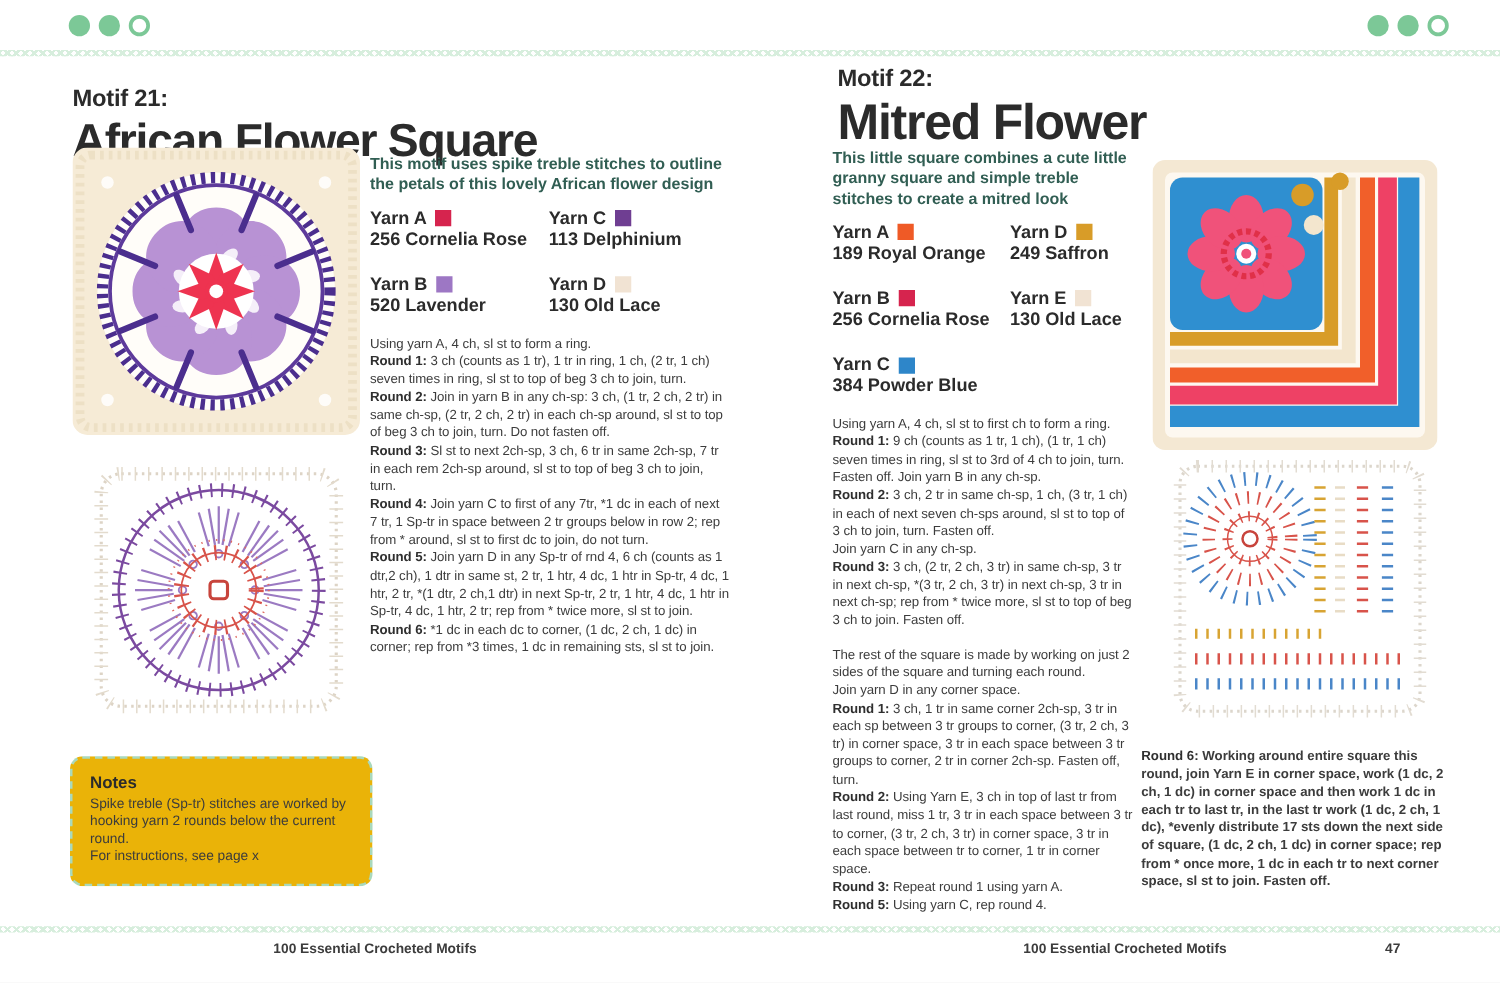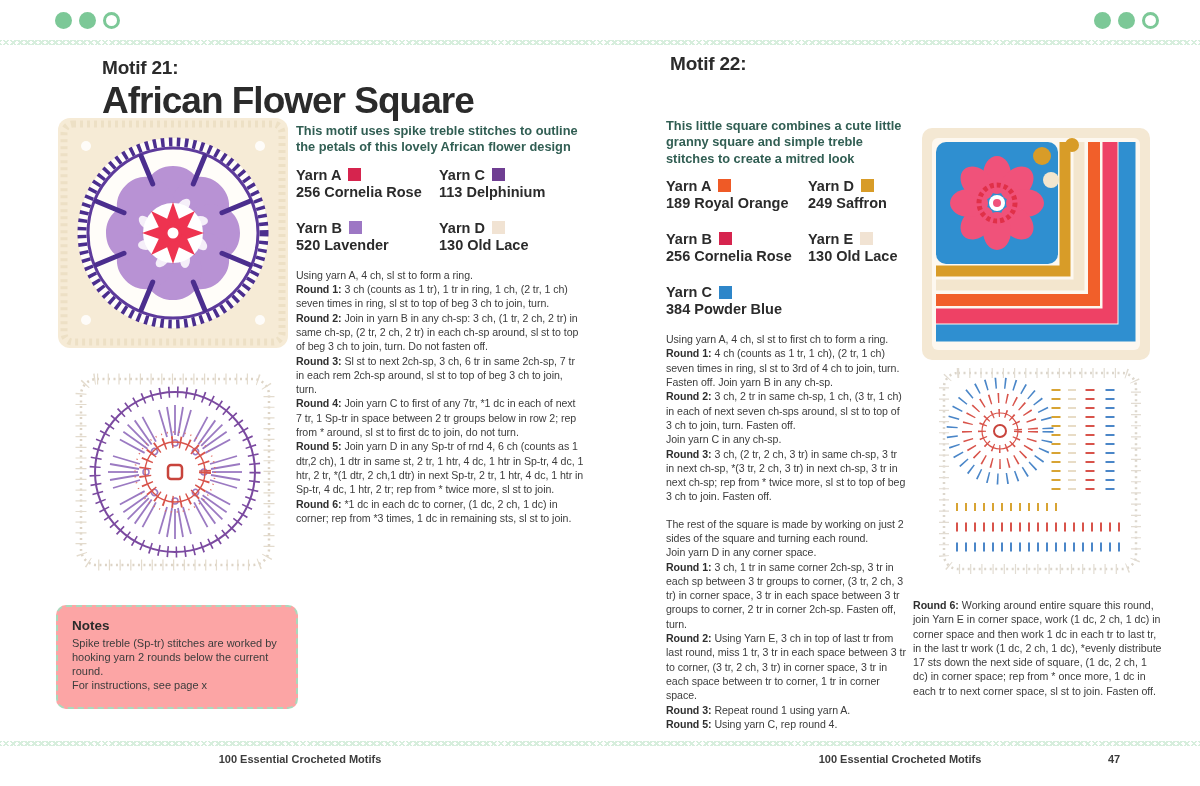--- a/index.html
+++ b/index.html
@@ -45,21 +45,21 @@
 
   .instr-list { }
   .instr { font-size:10.6px; line-height:14.3px; color:#3c3c3c; letter-spacing:-0.05px; }
   .instr.gap { margin-top:13px; }
   .rlabel { color:#2f2f2f; }
   .rlabel:not(:empty)::after { content:" "; }
 
   .photo-frame, .diagram-frame { position:absolute; }
   .photo-frame svg, .diagram-frame svg { display:block; }
 
-  .notes-box { position:absolute; border:2px dashed #a9d9bc; border-radius:10px; padding:11px 14px 15px 14px; background:#fca5a5; }
+  .notes-box { position:absolute; border:2px dashed #a9d9bc; border-radius:10px; padding:11px 14px 15px 14px; background:#eab308; }
   .notes-title { font-size:13.5px; font-weight:700; color:#2b2b2b; margin-bottom:3px; }
   .notes-text { font-size:11px; line-height:14px; color:#3c3c3c; }
 
   .round6-block { position:absolute; font-size:10.6px; line-height:14.3px; color:#3c3c3c; }
 
   .footer-item { position:absolute; top:753px; font-size:11px; font-weight:700; color:#3c3c3c; }
   .footer-num-left { left:55px;margin-top:40px; }
   .footer-title-left { left:0; width:600px; text-align:center; }
   .footer-title-right { left:600px; width:600px; text-align:center; }
   .footer-num-right { left:1108px; }
@@ -78,21 +78,21 @@
     <span class="dot filled"></span>
     <span class="dot filled"></span>
     <span class="dot outline"></span>
   </div>
 
   <div class="zigzag zigzag-top"></div>
   <div class="zigzag zigzag-bottom"></div>
 
   <div class="page page-left">
 
-    <div class="motif-block" style="left:58px; top:10px;margin-left:44px;">
+    <div class="motif-block" style="left:58px; top:22px;">
       <div class="motif-label">Motif 21:</div>
       <div class="motif-title title-left">African Flower Square</div>
     </div>
 
     <div class="photo-frame" style="left:58px; top:71px; width:230px; height:230px;">
       <svg width="230" height="230" viewBox="0 0 230 230">
         <rect x="0" y="0" width="230" height="230" rx="12" fill="#f6ebd6"></rect>
         <rect x="6" y="6" width="218" height="218" rx="9" fill="none" stroke="#ede0c5" stroke-width="7" stroke-dasharray="3 4"></rect>
         <circle cx="28" cy="28" r="5" fill="#ffffff" opacity="0.85"></circle>
         <circle cx="202" cy="28" r="5" fill="#ffffff" opacity="0.85"></circle>
@@ -221,20 +221,21 @@
           <p class="instr"><b class="rlabel">Round 5:</b><span>Join yarn D in any Sp-tr of rnd 4, 6 ch (counts as 1 dtr,2 ch), 1 dtr in same st, 2 tr, 1 htr, 4 dc, 1 htr in Sp-tr, 4 dc, 1 htr, 2 tr, *(1 dtr, 2 ch,1 dtr) in next Sp-tr, 2 tr, 1 htr, 4 dc, 1 htr in Sp-tr, 4 dc, 1 htr, 2 tr; rep from * twice more, sl st to join.</span></p>
           <p class="instr"><b class="rlabel">Round 6:</b><span>*1 dc in each dc to corner, (1 dc, 2 ch, 1 dc) in corner; rep from *3 times, 1 dc in remaining sts, sl st to join.</span></p>
         </div>
     </div>
   </div>
 
   <div class="page page-right">
 
     <div class="motif-block" style="left:70px; top:6px;">
       <div class="motif-label">Motif 22:</div>
+      <div class="motif-title title-right">Mitred Flower</div>
     </div>
 
     <div class="textcol" style="left:66px; top:71px; width:240px;">
       <div class="intro">This little square combines a cute little granny square and simple treble stitches to create a mitred look</div>
       <div class="yarn-grid" style="grid-template-columns:123px auto;">
           <div class="yarn-item">
             <div class="yarn-name-row">
               <span class="yarn-name">Yarn A</span>
               <span class="swatch" style="background:#ef5a26"></span>
             </div>
@@ -264,21 +265,21 @@
           <div class="yarn-item">
             <div class="yarn-name-row">
               <span class="yarn-name">Yarn C</span>
               <span class="swatch" style="background:#2e86c9"></span>
             </div>
             <div class="yarn-code">384 Powder Blue</div>
           </div>
         </div>
       <div class="instr-list">
           <p class="instr"><b class="rlabel"></b><span>Using yarn A, 4 ch, sl st to first ch to form a ring.</span></p>
-          <p class="instr"><b class="rlabel">Round 1:</b><span>4 ch (counts as 1 tr, 1 ch), (2 tr, 1 ch) seven times in ring, sl st to 3rd of 4 ch to join, turn.</span></p>
+          <p class="instr"><b class="rlabel">Round 1:</b><span>9 ch (counts as 1 tr, 1 ch), (1 tr, 1 ch) seven times in ring, sl st to 3rd of 4 ch to join, turn.</span></p>
           <p class="instr"><b class="rlabel"></b><span>Fasten off. Join yarn B in any ch-sp.</span></p>
           <p class="instr"><b class="rlabel">Round 2:</b><span>3 ch, 2 tr in same ch-sp, 1 ch, (3 tr, 1 ch) in each of next seven ch-sps around, sl st to top of 3 ch to join, turn. Fasten off.</span></p>
           <p class="instr"><b class="rlabel"></b><span>Join yarn C in any ch-sp.</span></p>
           <p class="instr"><b class="rlabel">Round 3:</b><span>3 ch, (2 tr, 2 ch, 3 tr) in same ch-sp, 3 tr in next ch-sp, *(3 tr, 2 ch, 3 tr) in next ch-sp, 3 tr in next ch-sp; rep from * twice more, sl st to top of beg 3 ch to join. Fasten off.</span></p>
           <p class="instr gap"><b class="rlabel"></b><span>The rest of the square is made by working on just 2 sides of the square and turning each round.</span></p>
           <p class="instr"><b class="rlabel"></b><span>Join yarn D in any corner space.</span></p>
           <p class="instr"><b class="rlabel">Round 1:</b><span>3 ch, 1 tr in same corner 2ch-sp, 3 tr in each sp between 3 tr groups to corner, (3 tr, 2 ch, 3 tr) in corner space, 3 tr in each space between 3 tr groups to corner, 2 tr in corner 2ch-sp. Fasten off, turn.</span></p>
           <p class="instr"><b class="rlabel">Round 2:</b><span>Using Yarn E, 3 ch in top of last tr from last round, miss 1 tr, 3 tr in each space between 3 tr to corner, (3 tr, 2 ch, 3 tr) in corner space, 3 tr in each space between tr to corner, 1 tr in corner space.</span></p>
           <p class="instr"><b class="rlabel">Round 3:</b><span>Repeat round 1 using yarn A.</span></p>
           <p class="instr"><b class="rlabel">Round 5:</b><span>Using yarn C, rep round 4.</span></p>
@@ -333,21 +334,21 @@
           <line x1="140" y1="24" x2="140" y2="126" stroke="#e8dcc6" stroke-width="8" stroke-dasharray="2 7"></line>
           <line x1="158" y1="24" x2="158" y2="132" stroke="#d8534a" stroke-width="9" stroke-dasharray="2 7"></line>
           <line x1="178" y1="24" x2="178" y2="132" stroke="#4a86c8" stroke-width="9" stroke-dasharray="2 7"></line>
           <line x1="24" y1="142" x2="128" y2="142" stroke="#d8a433" stroke-width="8" stroke-dasharray="2 7"></line>
           <line x1="24" y1="162" x2="190" y2="162" stroke="#d8534a" stroke-width="9" stroke-dasharray="2 7"></line>
           <line x1="24" y1="182" x2="190" y2="182" stroke="#4a86c8" stroke-width="9" stroke-dasharray="2 7"></line>
         </g>
       </svg>
     </div>
 
-    <div class="round6-block" style="left:313px; top:551px; width:250px;">
+    <div class="round6-block" style="left:313px; top:551px; width:250px;font-weight:bold;">
       <b class="rlabel">Round 6:</b><span>Working around entire square this round, join Yarn E in corner space, work (1 dc, 2 ch, 1 dc) in corner space and then work 1 dc in each tr to last tr, in the last tr work (1 dc, 2 ch, 1 dc), *evenly distribute 17 sts down the next side of square, (1 dc, 2 ch, 1 dc) in corner space; rep from * once more, 1 dc in each tr to next corner space, sl st to join. Fasten off.</span>
     </div>
   </div>
 
   <div class="footer-item footer-num-left">46</div>
   <div class="footer-item footer-title-left">100 Essential Crocheted Motifs</div>
   <div class="footer-item footer-title-right">100 Essential Crocheted Motifs</div>
   <div class="footer-item footer-num-right">47</div>
 
 </div>

